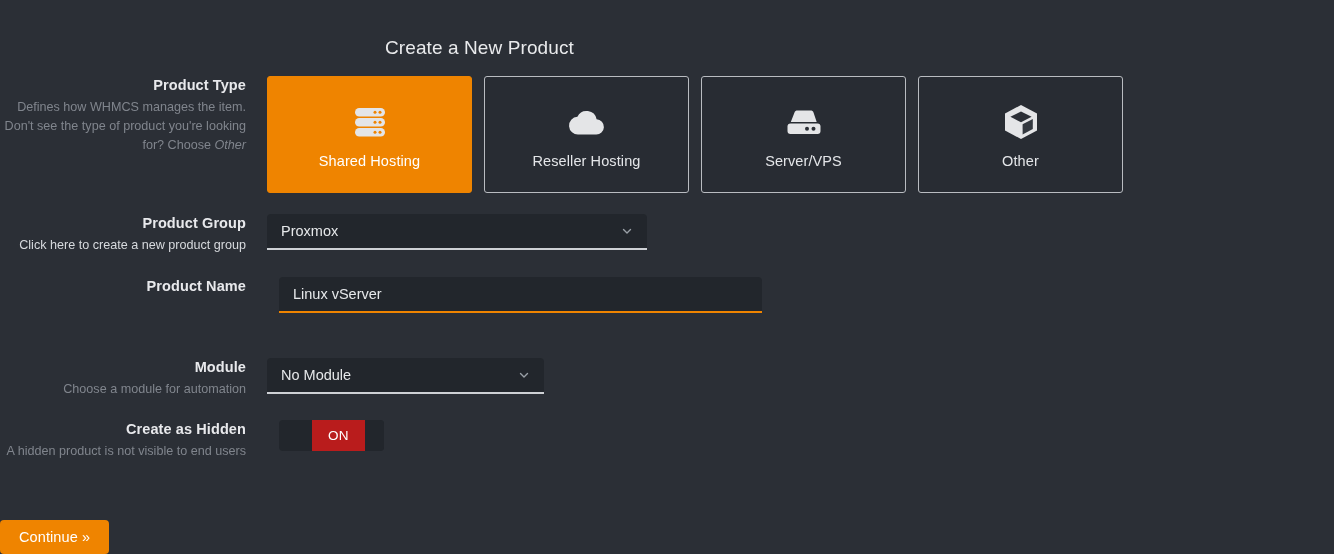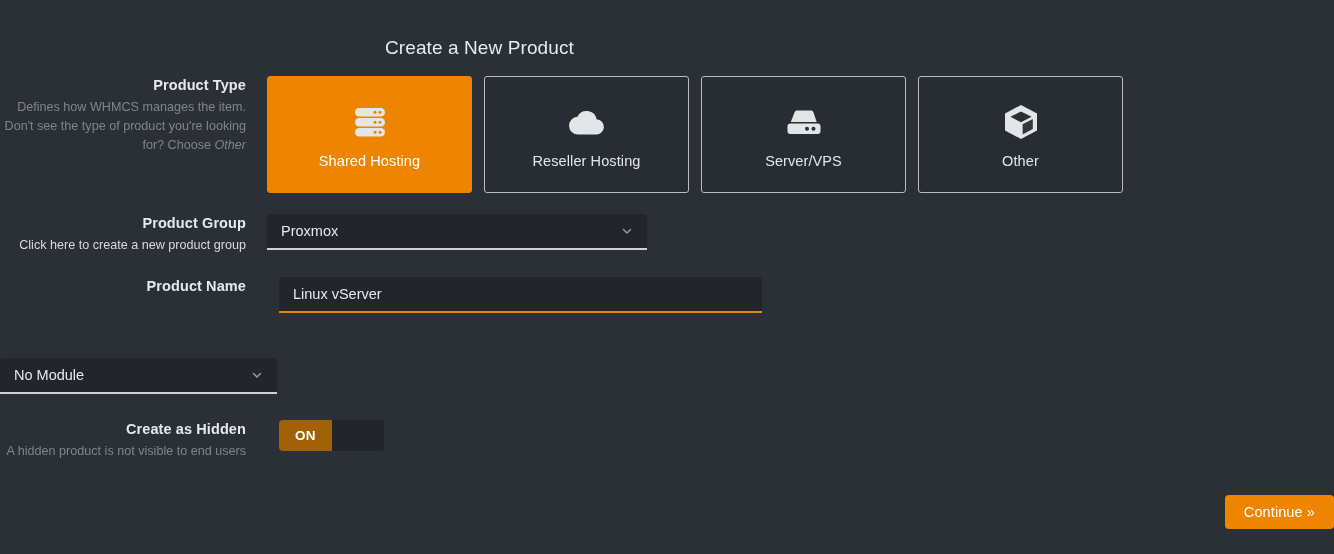--- a/index.html
+++ b/index.html
@@ -165,40 +165,41 @@
     background: #22262c;
     display: flex;
     align-items: stretch;
     overflow: hidden;
     cursor: pointer;
     user-select: none;
   }
 
   .toggle .knob {
     width: 53px;
-    background: #a16207;
+    background: #b91c1c;
     display: flex;
     align-items: center;
     justify-content: center;
     font-size: 13.5px;
-    font-weight: bold;
+    font-weight: normal;
     color: #ffffff;
     letter-spacing: 0.4px;
+    margin-left: 33px;
   }
 
   .toggle .track { flex: 1 1 auto; background: #22262c; }
 
   
   .continue-wrap {
     position: absolute;
     left: 0;
-    top: 495px;
+    top: 520px;
     width: 1334px;
     display: flex;
-    justify-content: flex-end;
+    justify-content: flex-start;
   }
 
   .continue-btn {
     background: #ef8400;
     color: #ffffff;
     border: none;
     border-radius: 4px;
     font-size: 14.5px;
     font-family: "Liberation Sans", sans-serif;
     padding: 0 19px;
@@ -301,20 +302,24 @@
       <div class="field-label">Product Name</div>
     </div>
     <div class="field-col">
       <div class="input-wrap focused" style="width:483px;justify-content:center;">
         <input class="input-value" type="text" value="Linux vServer" style="">
       </div>
     </div>
   </div>
 
   <div class="form-row" style="left:0px; top:358px;">
+    <div class="label-col">
+      <div class="field-label">Module</div>
+      <div class="field-help">Choose a module for automation</div>
+    </div>
     <div class="field-col">
       <div class="input-wrap" style="width:277px;">
         <span class="input-value">No Module</span>
         <span class="chevron">
           <svg width="12" height="12" viewBox="0 0 12 12" aria-hidden="true">
             <path d="M2.5 4.5 6 8 9.5 4.5" fill="none" stroke="currentColor" stroke-width="1.4" stroke-linecap="round" stroke-linejoin="round"></path>
           </svg>
         </span>
       </div>
     </div>

